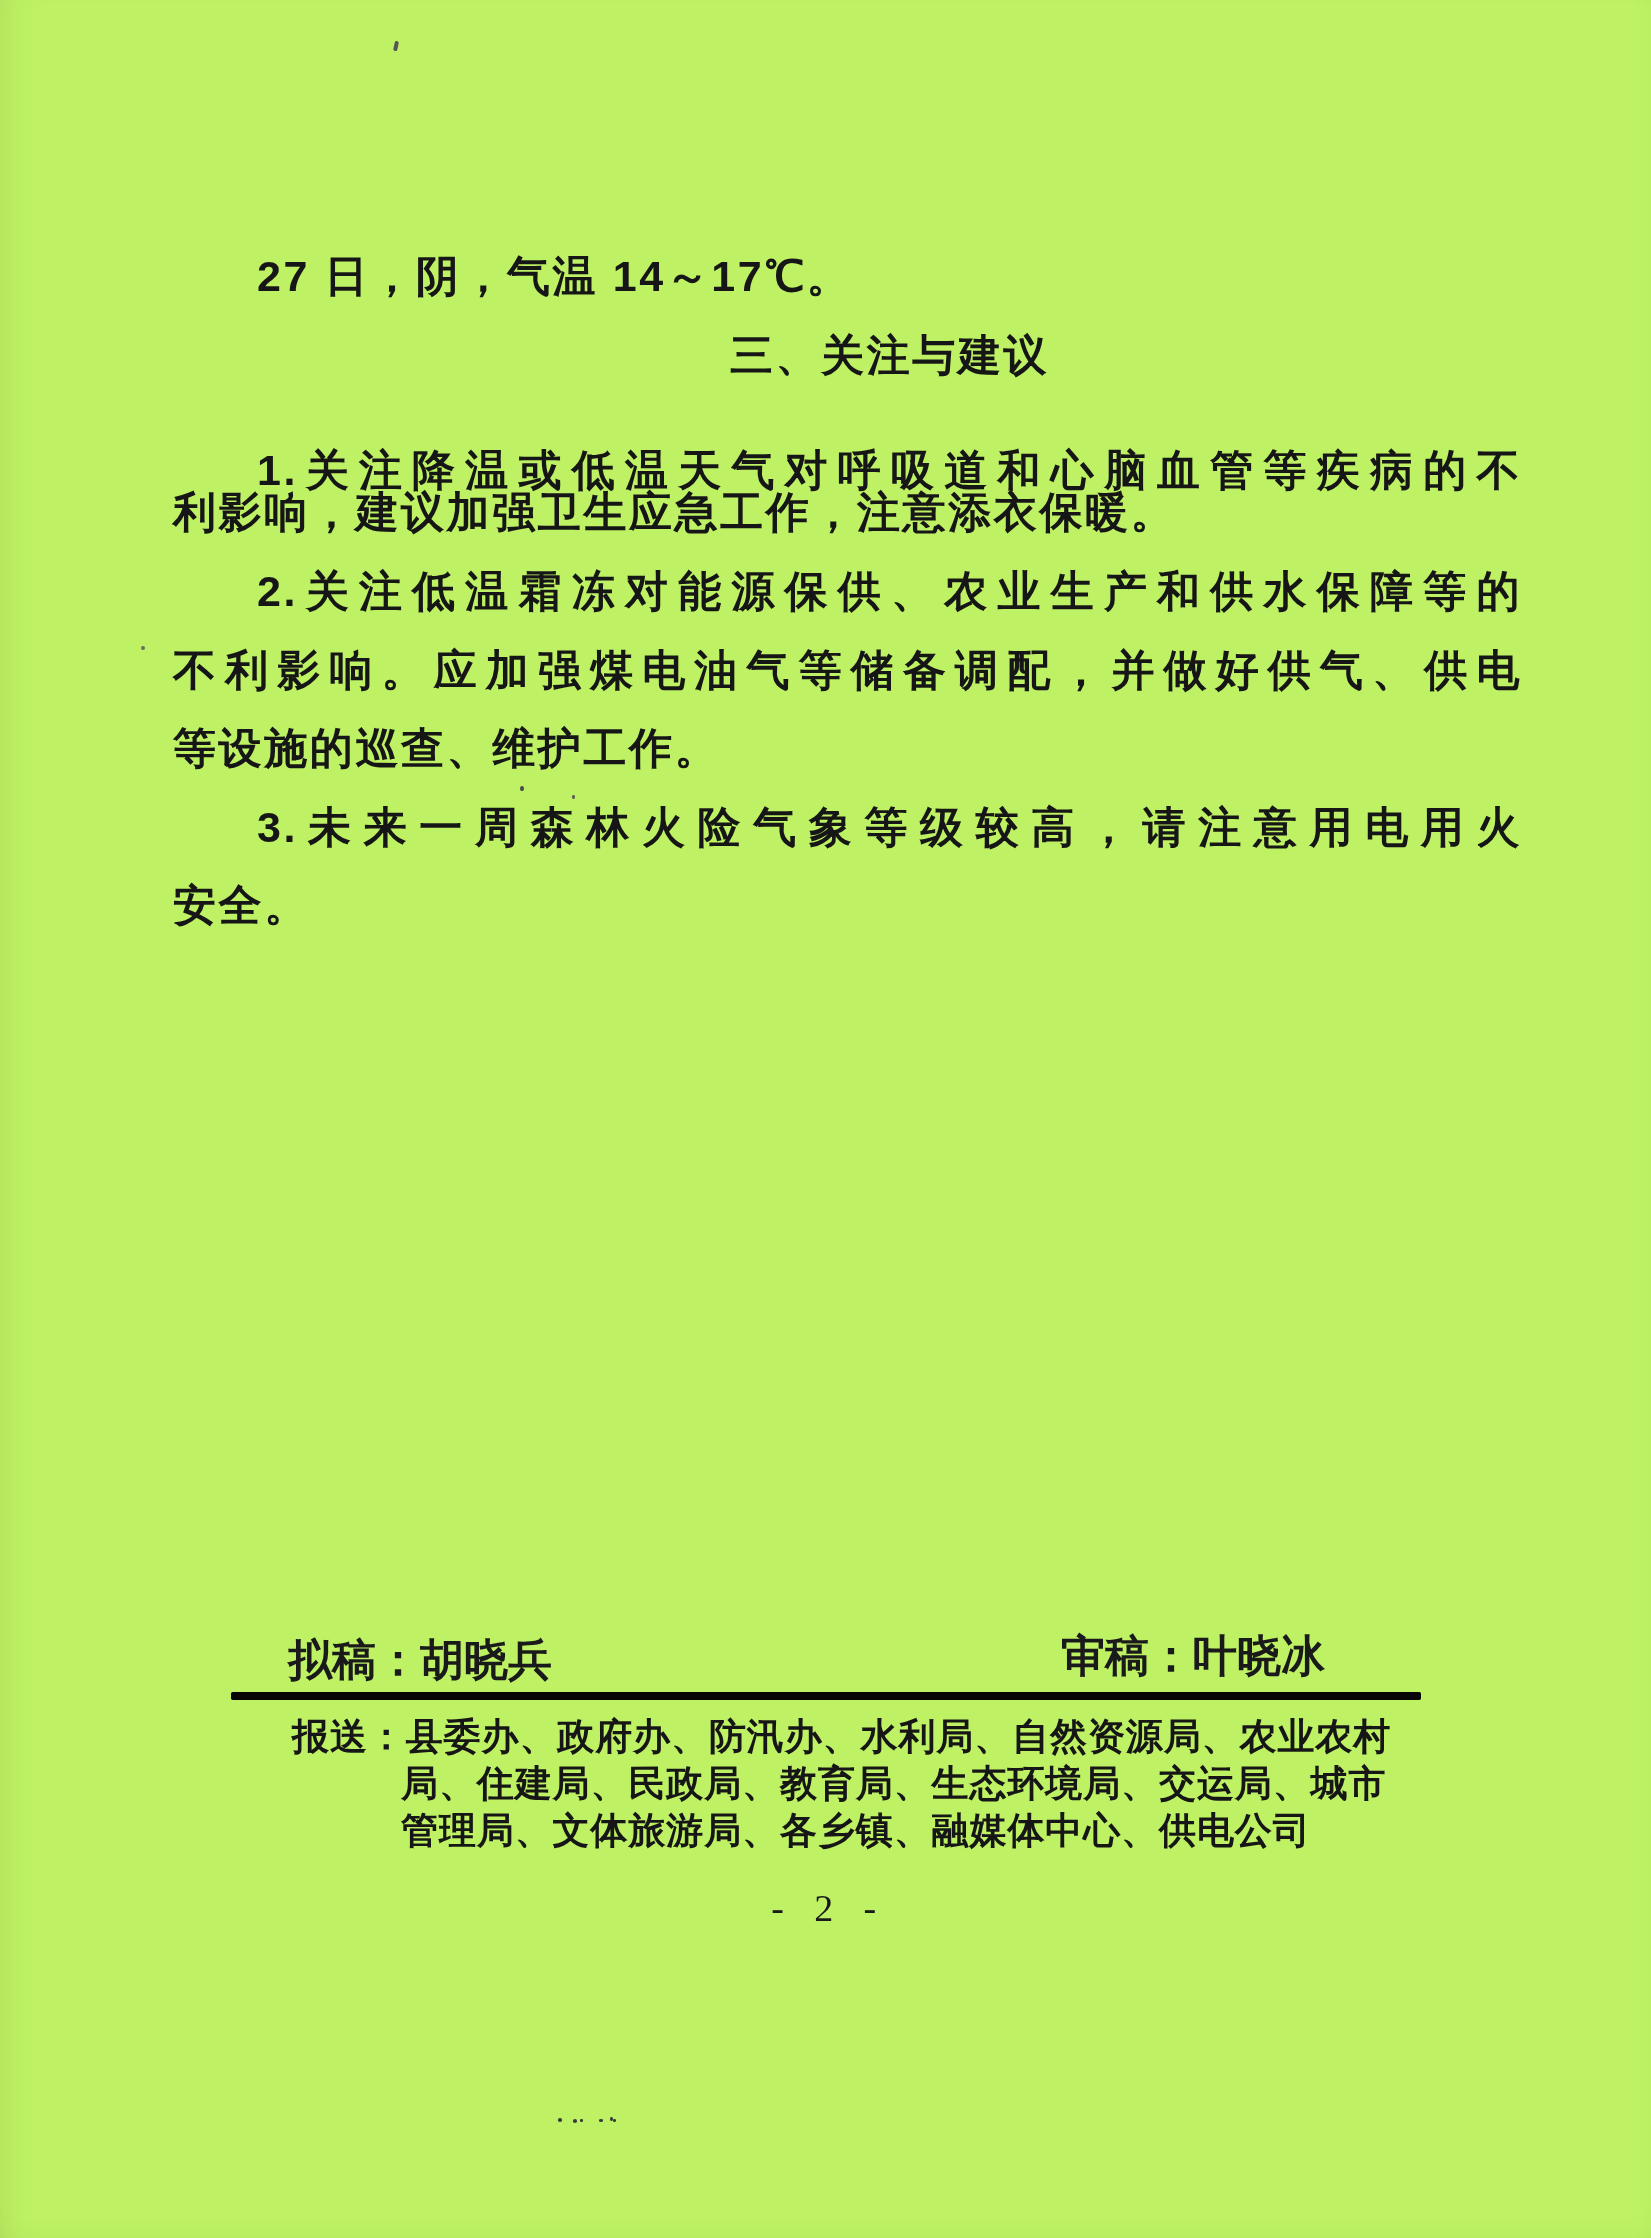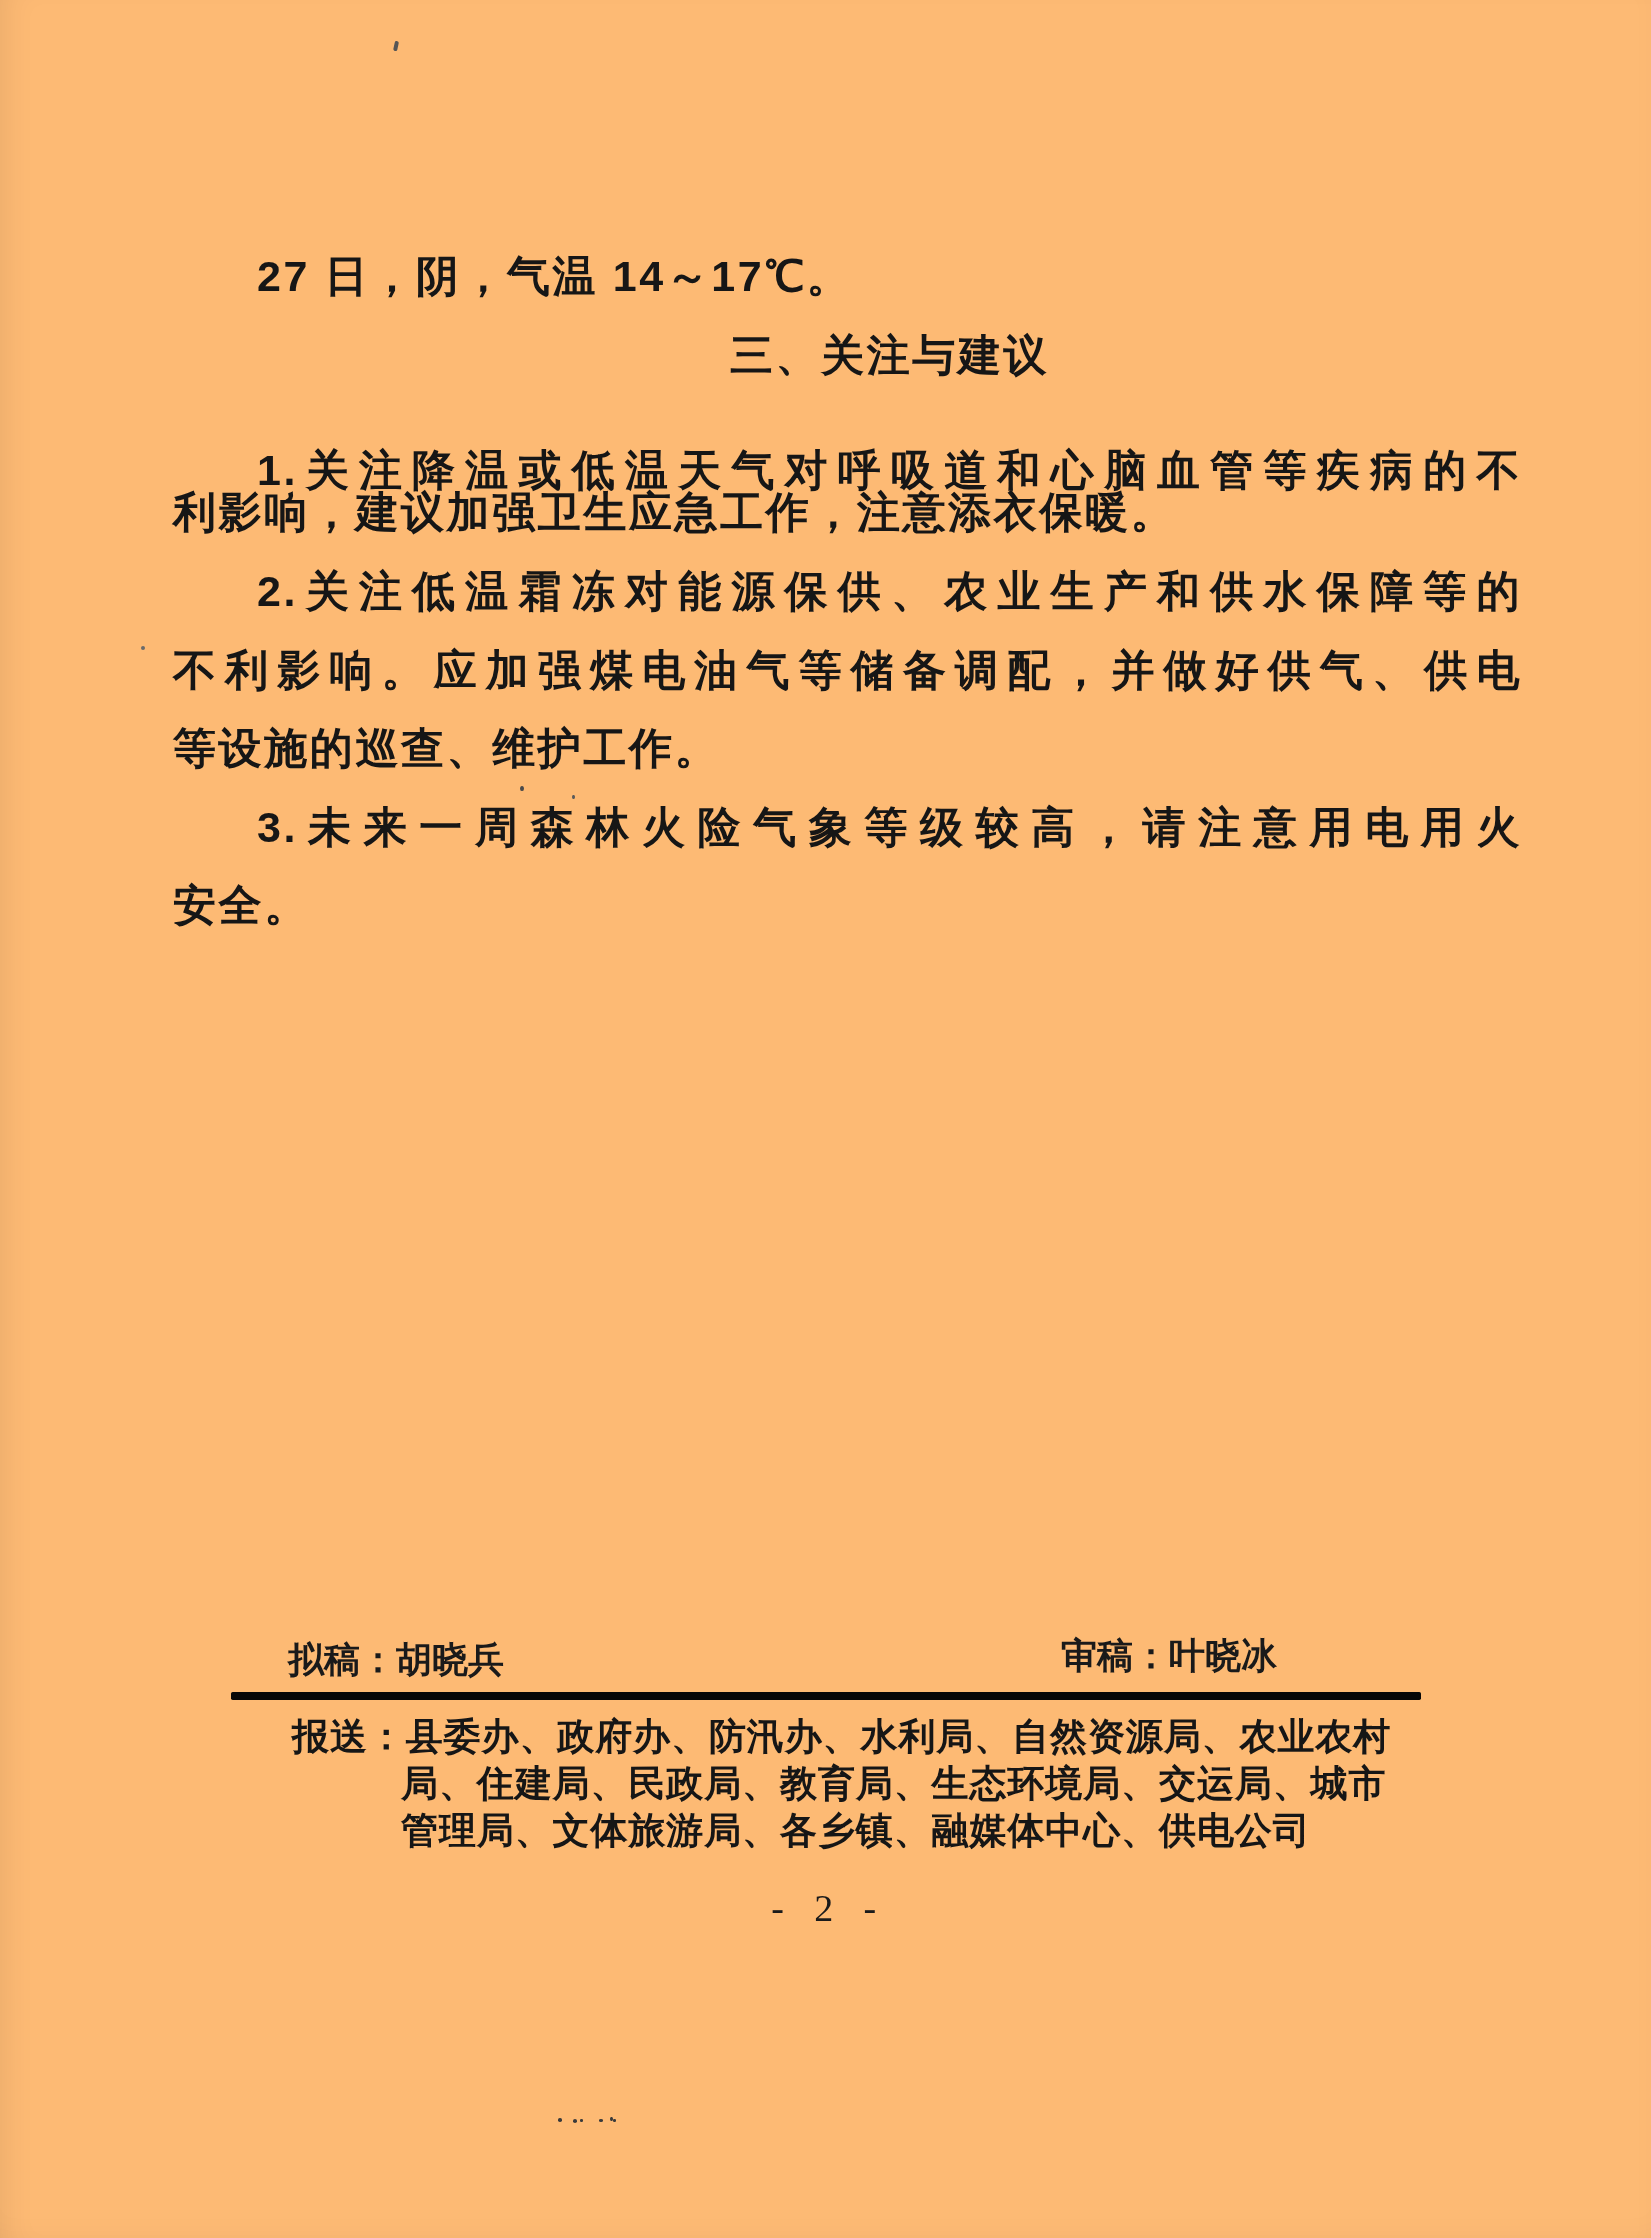--- a/index.html
+++ b/index.html
@@ -4,21 +4,21 @@
 <style>
   html, body {
     margin: 0;
     padding: 0;
     background: #ffffff;
   }
   .page {
     position: relative;
     width: 1651px;
     height: 2239px;
-    background: #fdba74;
+    background: #bef264;
     overflow: hidden;
     font-family: "Liberation Sans", sans-serif;
     color: #1c1c1c;
     box-shadow: inset 26px 0 35px -26px rgba(0,0,0,0.10),
                 inset -17.3px 0 35px -30px rgba(0,0,0,0.05),
                 inset 0 -21.6px 39px -30px rgba(0,0,0,0.06);
   }
 
   
   .bline {
@@ -48,21 +48,21 @@
   .t-p2l2   { top: 643px; }
   .t-p2l3   { top: 721px; }
   .t-p3l1   { top: 800px; }
   .t-p3l2   { top: 878px; }
 
   
   .credit {
     position: absolute;
     font-family: "Liberation Serif", serif;
     font-weight: 600;
-    font-size: 36px;
+    font-size: 44px;
     line-height: 43px;
     white-space: nowrap;
     color: #1a1a1a;
   }
   .credit-drafter  { left: 288px;  top: 1639px; }
   .credit-reviewer { left: 1061px; top: 1635px; }
 
   .rule {
     position: absolute;
     left: 231px;

